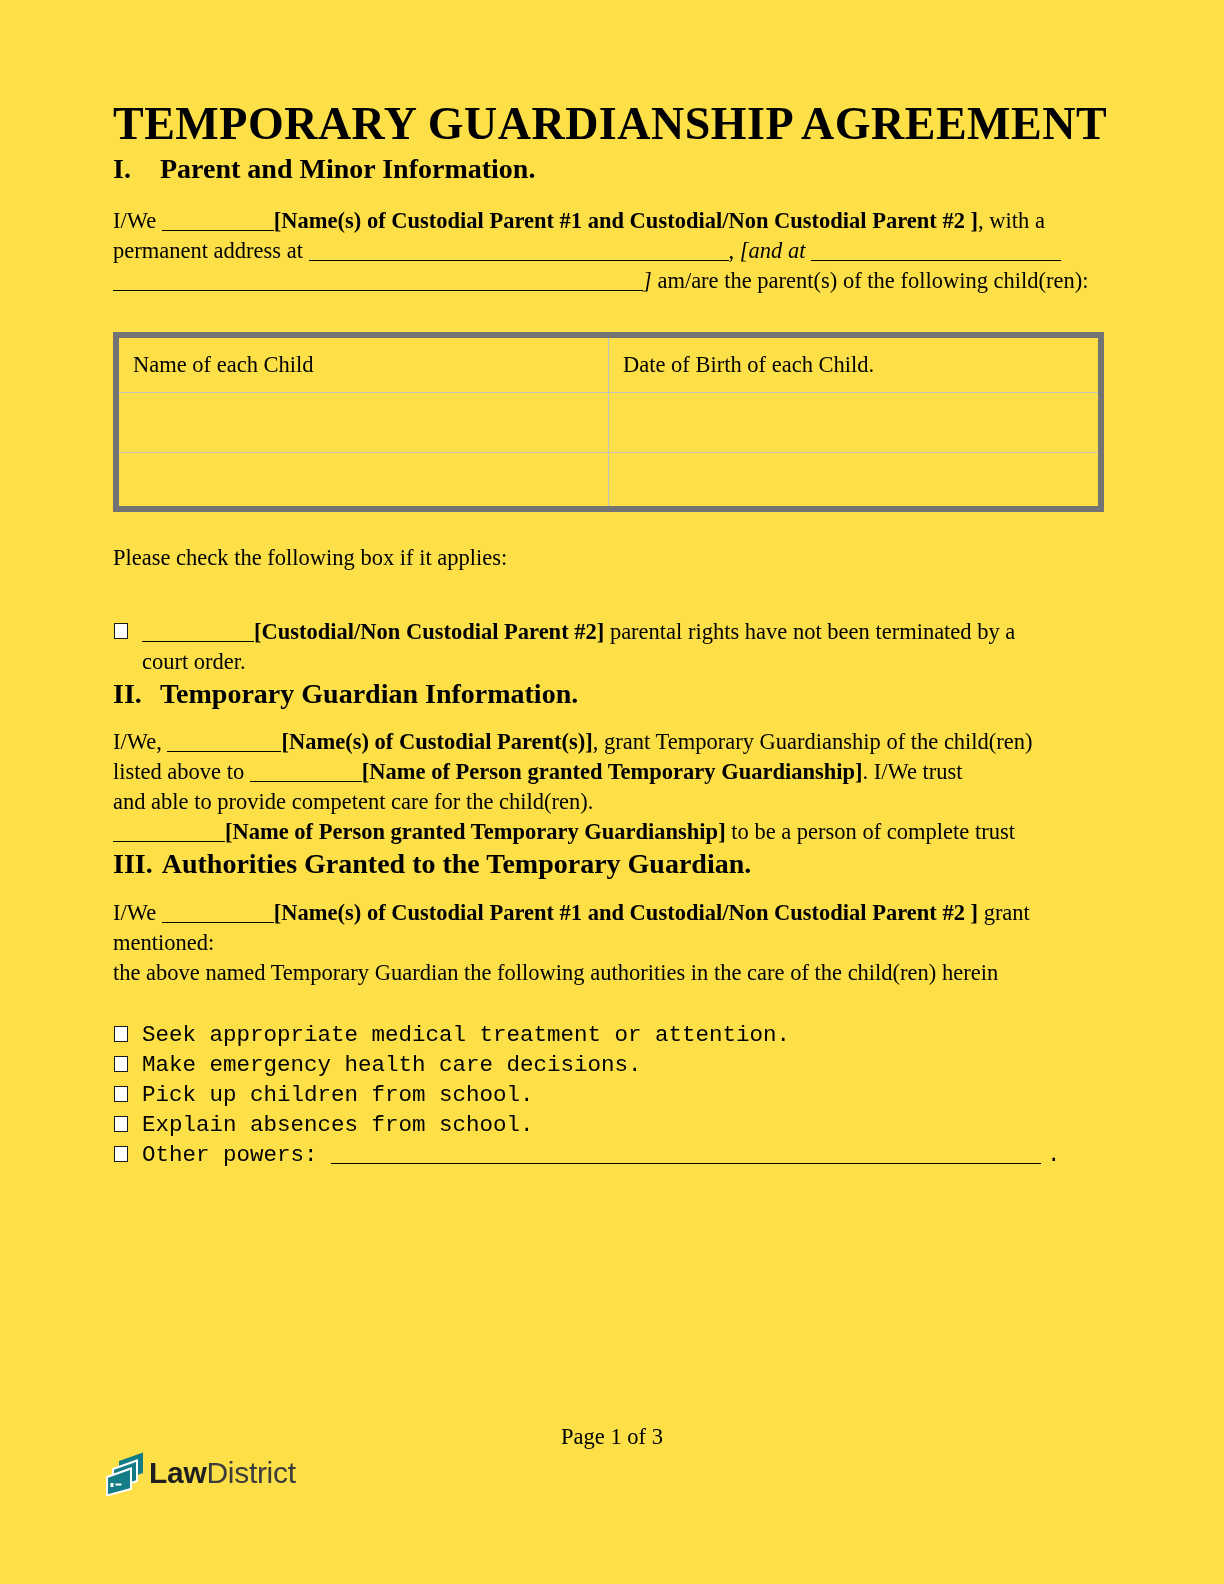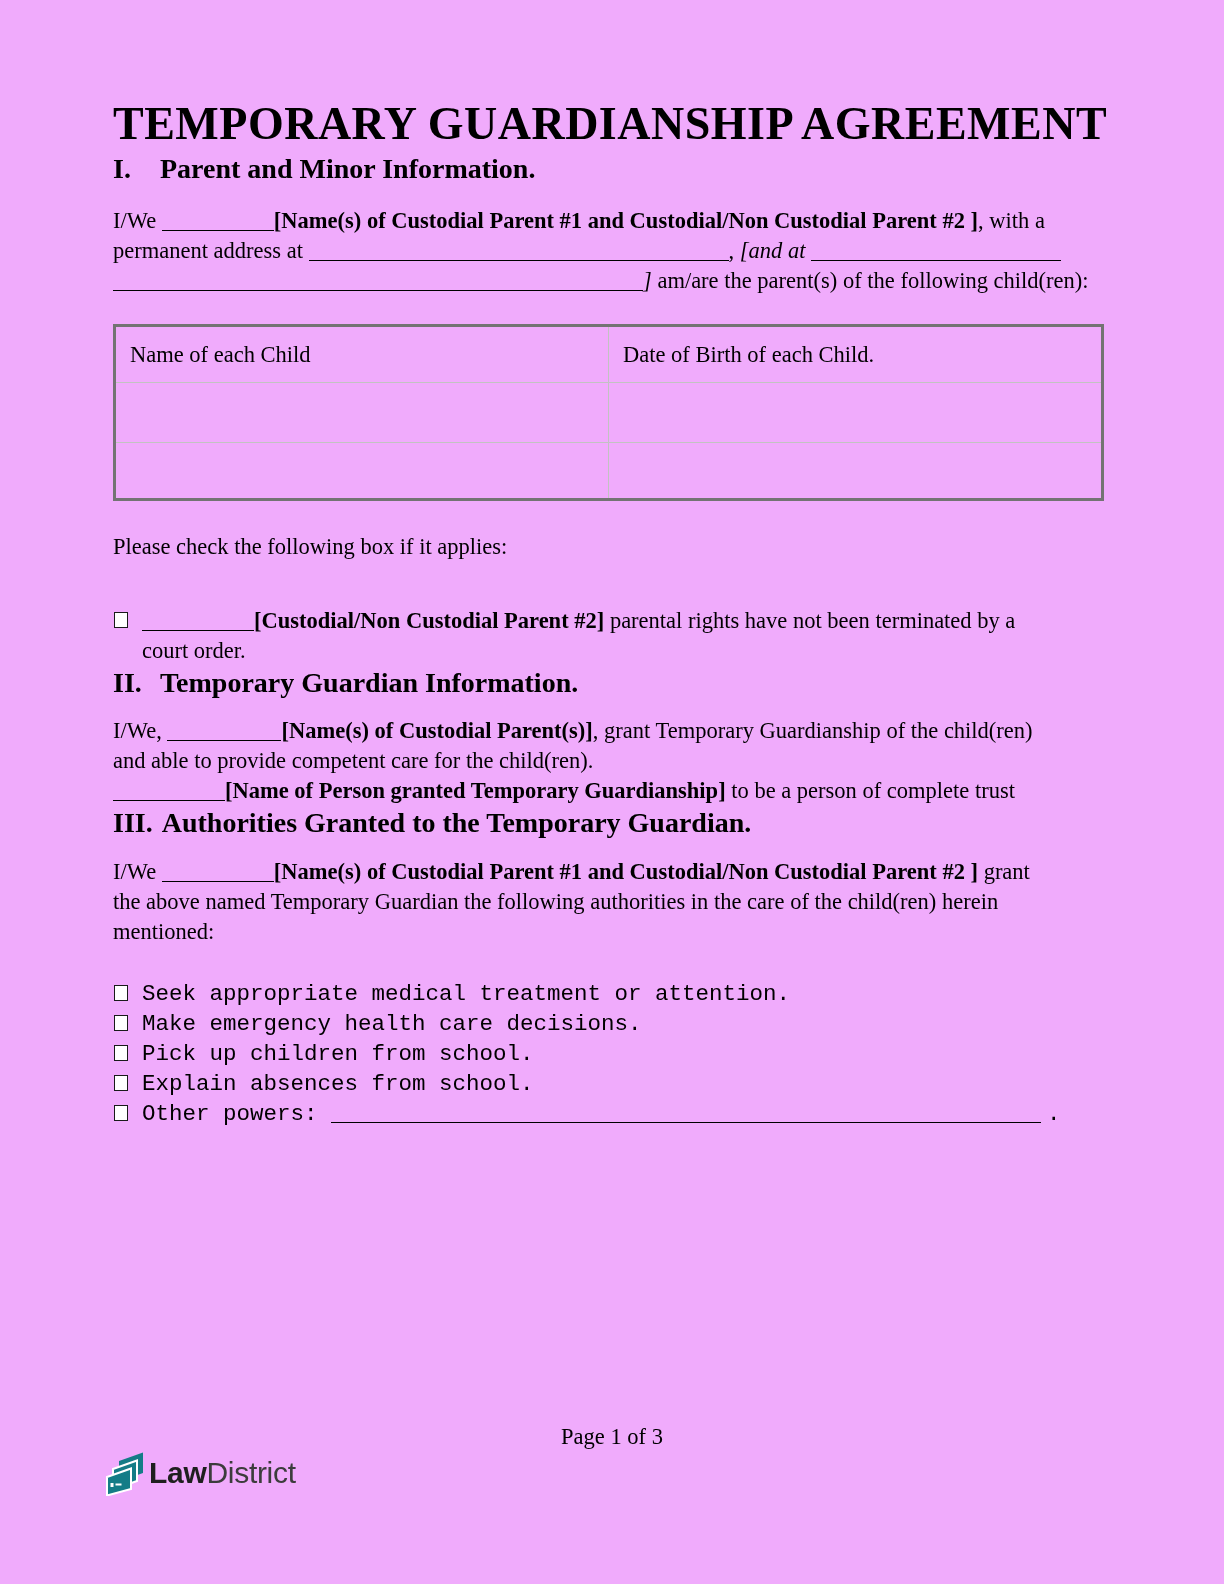--- a/index.html
+++ b/index.html
@@ -1,19 +1,19 @@
 <!DOCTYPE html>
 <html><head>
 <meta charset="utf-8">
 <style>
   html,body{margin:0;padding:0;background:#ffffff;}
   .page{
     position:relative;
     width:1224px;height:1584px;
-    background:#f0abfc;
+    background:#fde047;
     font-family:"Liberation Serif","DejaVu Serif",serif;
     font-size:22.5px;color:#000;
     overflow:hidden;
   }
   .content{padding:0 120px 0 113px;}
   .doc-title{
     margin:96px 0 0 0;
     font-size:46px;line-height:56px;font-weight:bold;
     text-align:center;letter-spacing:.5px;white-space:nowrap;
   }
@@ -31,22 +31,22 @@
   .ln{white-space:nowrap;line-height:30px;height:30px;}
   b{font-weight:bold;}
   i{font-style:italic;}
   .blank{
     display:inline-block;border-bottom:1.8px solid #000;height:19px;
     position:relative;top:3px;
   }
   .w112{width:112px}.w114{width:114px}.w420{width:420px}.w250{width:250px}
   .w530{width:530px}.w710{width:710px}
   table.kids{
-    width:100%;border-collapse:collapse;margin-top:28px;
-    border:3px solid #737373;
+    width:100%;border-collapse:collapse;margin-top:36px;
+    border:6px solid #737373;
   }
   table.kids td{
     border:1px solid #c2c2c2;padding:0 0 0 14px;vertical-align:middle;
   }
   tr.hrow{height:57px;}
   tr.r2{height:60px;}
   tr.r3{height:57px;}
   .check-intro{margin-top:31px;line-height:30px;}
   .cb-item{display:flex;margin-top:44px;}
   .cbx{
@@ -117,33 +117,34 @@
       </div>
     </div>
 
     <h2 class="sec sec2">
         <span class="hnum-fixed">II.</span>
         <span>Temporary Guardian Information.</span>
       </h2>
 
     <div class="para para2">
       <div class="ln"><span>I/We, </span><span class="blank w114"></span><b>[Name(s) of Custodial Parent(s)]</b><span>, grant Temporary Guardianship of the child(ren)</span></div>
+      <div class="ln"><span>listed above to </span><span class="blank w112"></span><b>[Name of Person granted Temporary Guardianship]</b><span>. I/We trust</span></div>
       <div class="ln">and able to provide competent care for the child(ren).</div>
       <div class="ln"><span class="blank w112"></span><b>[Name of Person granted Temporary Guardianship]</b><span> to be a person of complete trust</span></div>
     </div>
 
     <h2 class="sec sec3">
         <span class="hnum-wide">III.</span>
         <span>Authorities Granted to the Temporary Guardian.</span>
       </h2>
 
     <div class="para para3">
       <div class="ln"><span>I/We </span><span class="blank w112"></span><b>[Name(s) of Custodial Parent #1 and Custodial/Non Custodial Parent #2 ]</b><span> grant</span></div>
+      <div class="ln">mentioned:</div>
       <div class="ln">the above named Temporary Guardian the following authorities in the care of the child(ren) herein</div>
-      <div class="ln">mentioned:</div>
     </div>
 
     <div class="auth-list">
       <div class="auth-item">
           <span class="cbx"></span>
           <span class="ln">Seek appropriate medical treatment or attention.</span>
         </div>
       <div class="auth-item">
           <span class="cbx"></span>
           <span class="ln">Make emergency health care decisions.</span>

